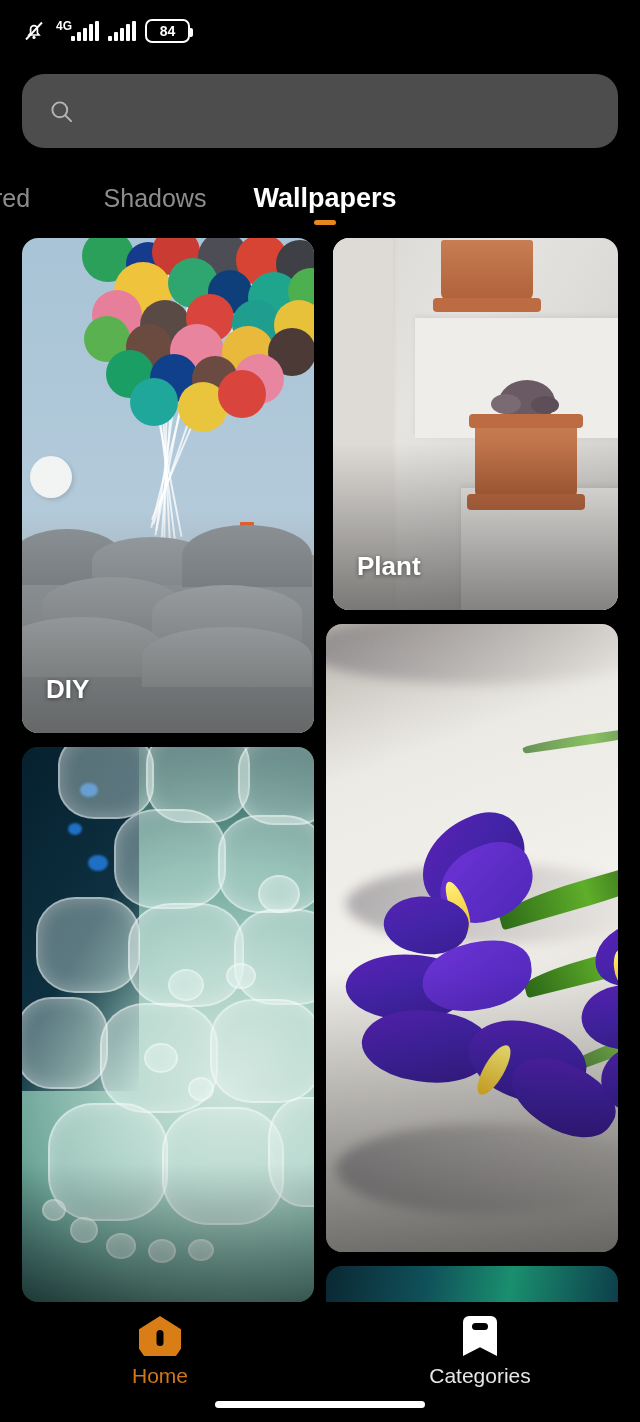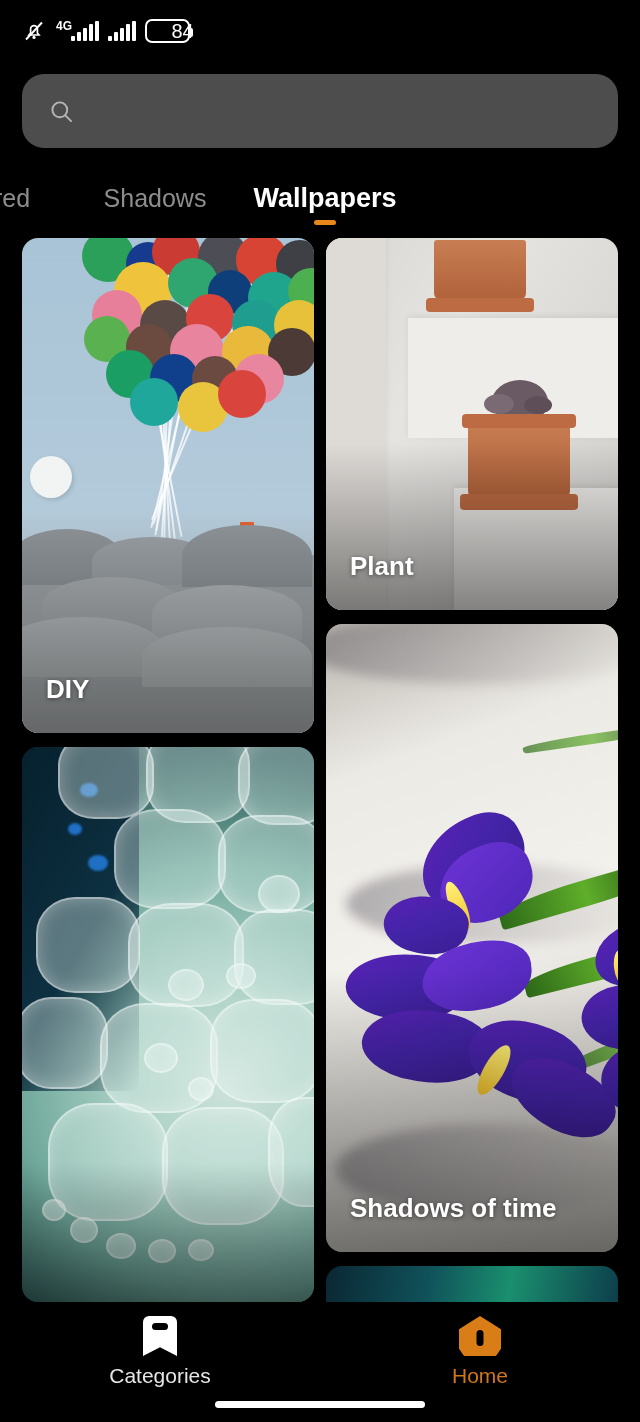--- a/index.html
+++ b/index.html
@@ -32,21 +32,21 @@
   .net .g4{ position:absolute; left:1px; top:-3px; font-size:12px; font-weight:600; color:#fff; }
   .bars{ display:flex; align-items:flex-end; gap:2px; height:19px; }
   .bars i{ width:4px; background:#fff; display:block; border-radius:1px; }
   .bars i:nth-child(1){ height:5px; } .bars i:nth-child(2){ height:9px; }
   .bars i:nth-child(3){ height:13px; } .bars i:nth-child(4){ height:17px; } .bars i:nth-child(5){ height:20px; }
   .net1{ padding-left:16px; }
   .battery{ width:45px; height:24px; border:2px solid #fff; border-radius:7px; position:relative;
      display:flex; align-items:center; justify-content:center; }
   .battery::after{ content:""; position:absolute; right:-5px; top:7px; width:3px; height:9px;
      background:#fff; border-radius:0 2px 2px 0; }
-  .battery span{ font-size:20px; font-weight:400; line-height:1;padding-left:30px; }
+  .battery span{ font-size:14px; font-weight:700; line-height:1; }
 
   
   .searchwrap{ padding:12px 22px 0; }
   .searchbar{ height:74px; background:#4d4d4d; border-radius:22px; display:flex; align-items:center; padding:0 26px; }
   .searchbar svg{ display:block; }
   .search-input{ flex:1; background:transparent; border:0; outline:none; color:#e8e8e8;
      font-family:inherit; font-size:24px; margin-left:14px; }
   .search-input::placeholder{ color:#9a9a9a; }
 
   
@@ -298,21 +298,21 @@
         <div class="bubcell" style="left:126px;top:492px;width:28px;height:24px;border-radius:50%;"></div>
         <div class="bubcell" style="left:166px;top:492px;width:26px;height:22px;border-radius:50%;"></div>
       </div>
       <div class="shade" style="height:25%;"></div>
       <div class="title"></div>
     </div>
   </div>
 
   <div class="col">
 
-    <div class="card" style="height:372px;">
+    <div class="card" style="height:372px;margin-left:7px;">
       <div class="art-plant">
         <div class="step" style="left:82px;top:80px;right:-10px;height:120px;"></div>
         <div class="step" style="left:128px;top:250px;right:-10px;height:130px;"></div>
         <div class="step" style="left:-10px;top:0;width:70px;height:372px;background:#dedbd7;"></div>
 
         <div class="potbody" style="left:108px;top:2px;width:92px;height:60px;"></div>
         <div class="potrim" style="left:100px;top:60px;width:108px;height:14px;"></div>
 
         <div class="succ" style="left:166px;top:142px;width:56px;height:44px;background:#6a5a64;"></div>
         <div class="succ" style="left:158px;top:156px;width:30px;height:20px;background:#7a6a74;"></div>
@@ -345,33 +345,32 @@
         <div class="petal" style="left:142px;top:398px;width:118px;height:78px;transform:rotate(24deg);"></div>
         <div class="yellowstripe" style="left:158px;top:418px;width:20px;height:56px;transform:rotate(30deg);"></div>
         <div class="petal" style="left:182px;top:440px;width:110px;height:66px;transform:rotate(34deg);"></div>
 
         <div class="petal" style="left:268px;top:300px;width:80px;height:60px;transform:rotate(-14deg);"></div>
         <div class="petal" style="left:256px;top:360px;width:92px;height:66px;transform:rotate(8deg);"></div>
         <div class="petal" style="left:276px;top:420px;width:86px;height:72px;transform:rotate(18deg);"></div>
         <div class="yellowstripe" style="left:288px;top:326px;width:14px;height:34px;transform:rotate(-6deg);"></div>
       </div>
       <div class="shade"></div>
-      <div class="title">Shadows of time</div>
     </div>
 
     <div class="card" style="height:60px;">
       <div class="art-teal"></div>
       <div class="title"></div>
     </div>
   </div>
 </div>
 
 <div class="bottomnav">
+  <div class="navitem active">
+    <span class="homeicon"></span>
+    <span class="navlabel">Home</span>
+  </div>
   <div class="navitem">
     <span class="bmicon"></span>
     <span class="navlabel">Categories</span>
   </div>
-  <div class="navitem active">
-    <span class="homeicon"></span>
-    <span class="navlabel">Home</span>
-  </div>
   <div class="gesturebar"></div>
 </div>
 
 </body></html>

